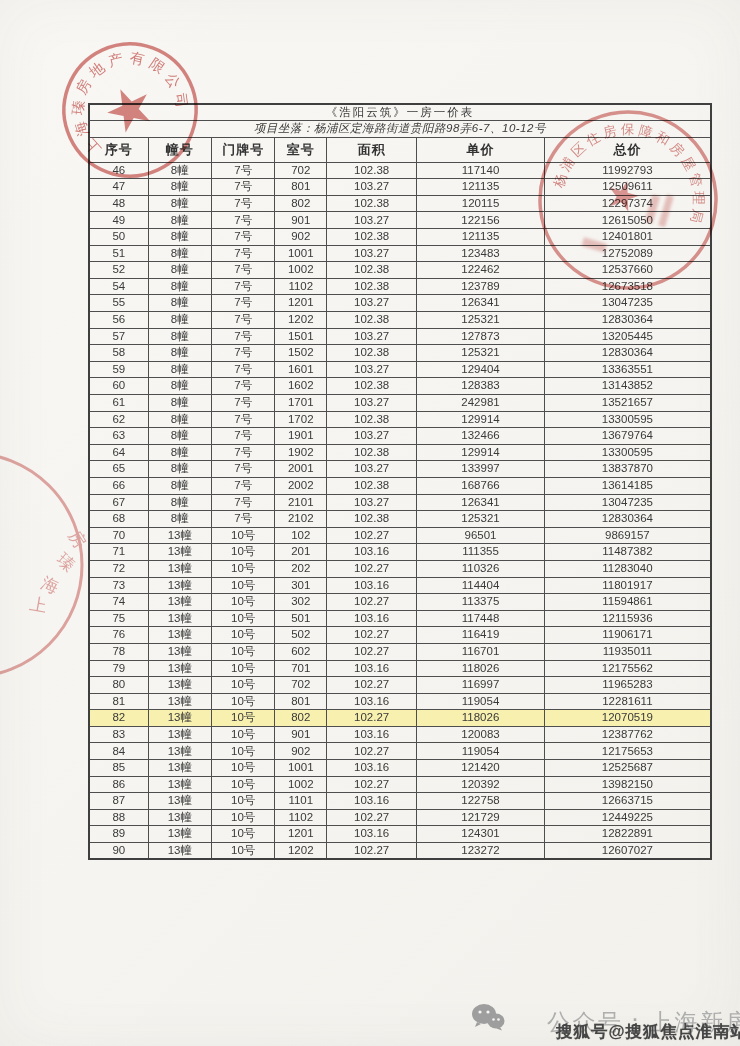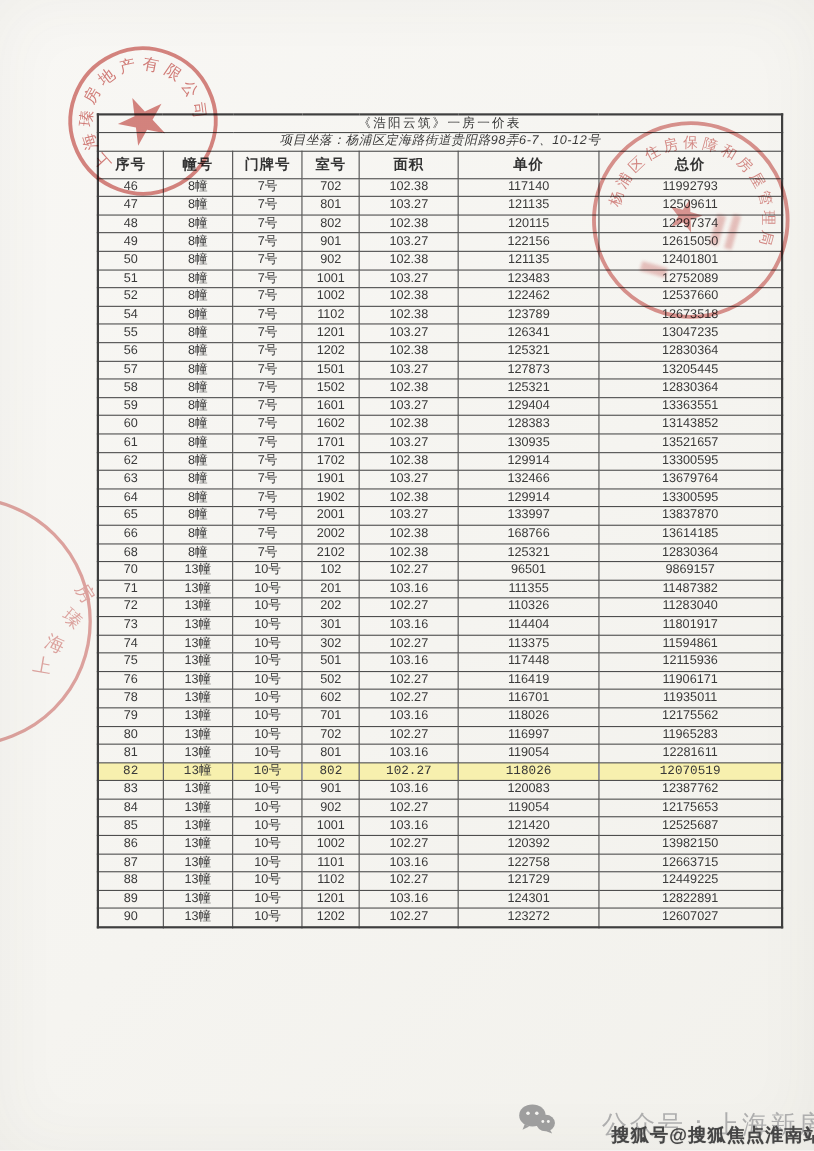--- a/index.html
+++ b/index.html
@@ -42,21 +42,21 @@
     color:#262626;
   }
   td.loc-cell{
     height:25px;text-align:left;padding-left:6px;font-size:13.5px;
     letter-spacing:.5px;color:#333;font-style:italic;
   }
   tr.head-row th{
     height:25px;font-size:13px;font-weight:700;color:#333;
     letter-spacing:1px;
   }
-  tr.data-row.hl td{background:var(--hl);font-family:Liberation Mono, monospace;}
+  tr.data-row.hl td{background:var(--hl);}
   
   .seal{position:absolute;mix-blend-mode:multiply;z-index:4;pointer-events:none;}
   .seal text{font-family:"Liberation Serif","DejaVu Serif",serif;}
   
   .footer{position:absolute;left:0;top:995px;width:740px;height:50px;z-index:3;}
   .wechat-icon{position:absolute;left:471px;top:8px;}
   .wechat-text{
     position:absolute;left:511px;top:12px;
     font-size:23px;letter-spacing:2.5px;color:#aeaeae;font-weight:500;
     white-space:nowrap;
@@ -226,21 +226,21 @@
           <td>102.38</td>
           <td>128383</td>
           <td>13143852</td>
         </tr>
         <tr class="data-row">
           <td>61</td>
           <td>8幢</td>
           <td>7号</td>
           <td>1701</td>
           <td>103.27</td>
-          <td>130935</td>
+          <td>242981</td>
           <td>13521657</td>
         </tr>
         <tr class="data-row">
           <td>62</td>
           <td>8幢</td>
           <td>7号</td>
           <td>1702</td>
           <td>102.38</td>
           <td>129914</td>
           <td>13300595</td>
@@ -273,20 +273,29 @@
           <td>13837870</td>
         </tr>
         <tr class="data-row">
           <td>66</td>
           <td>8幢</td>
           <td>7号</td>
           <td>2002</td>
           <td>102.38</td>
           <td>168766</td>
           <td>13614185</td>
+        </tr>
+        <tr class="data-row">
+          <td>67</td>
+          <td>8幢</td>
+          <td>7号</td>
+          <td>2101</td>
+          <td>103.27</td>
+          <td>126341</td>
+          <td>13047235</td>
         </tr>
         <tr class="data-row">
           <td>68</td>
           <td>8幢</td>
           <td>7号</td>
           <td>2102</td>
           <td>102.38</td>
           <td>125321</td>
           <td>12830364</td>
         </tr>

